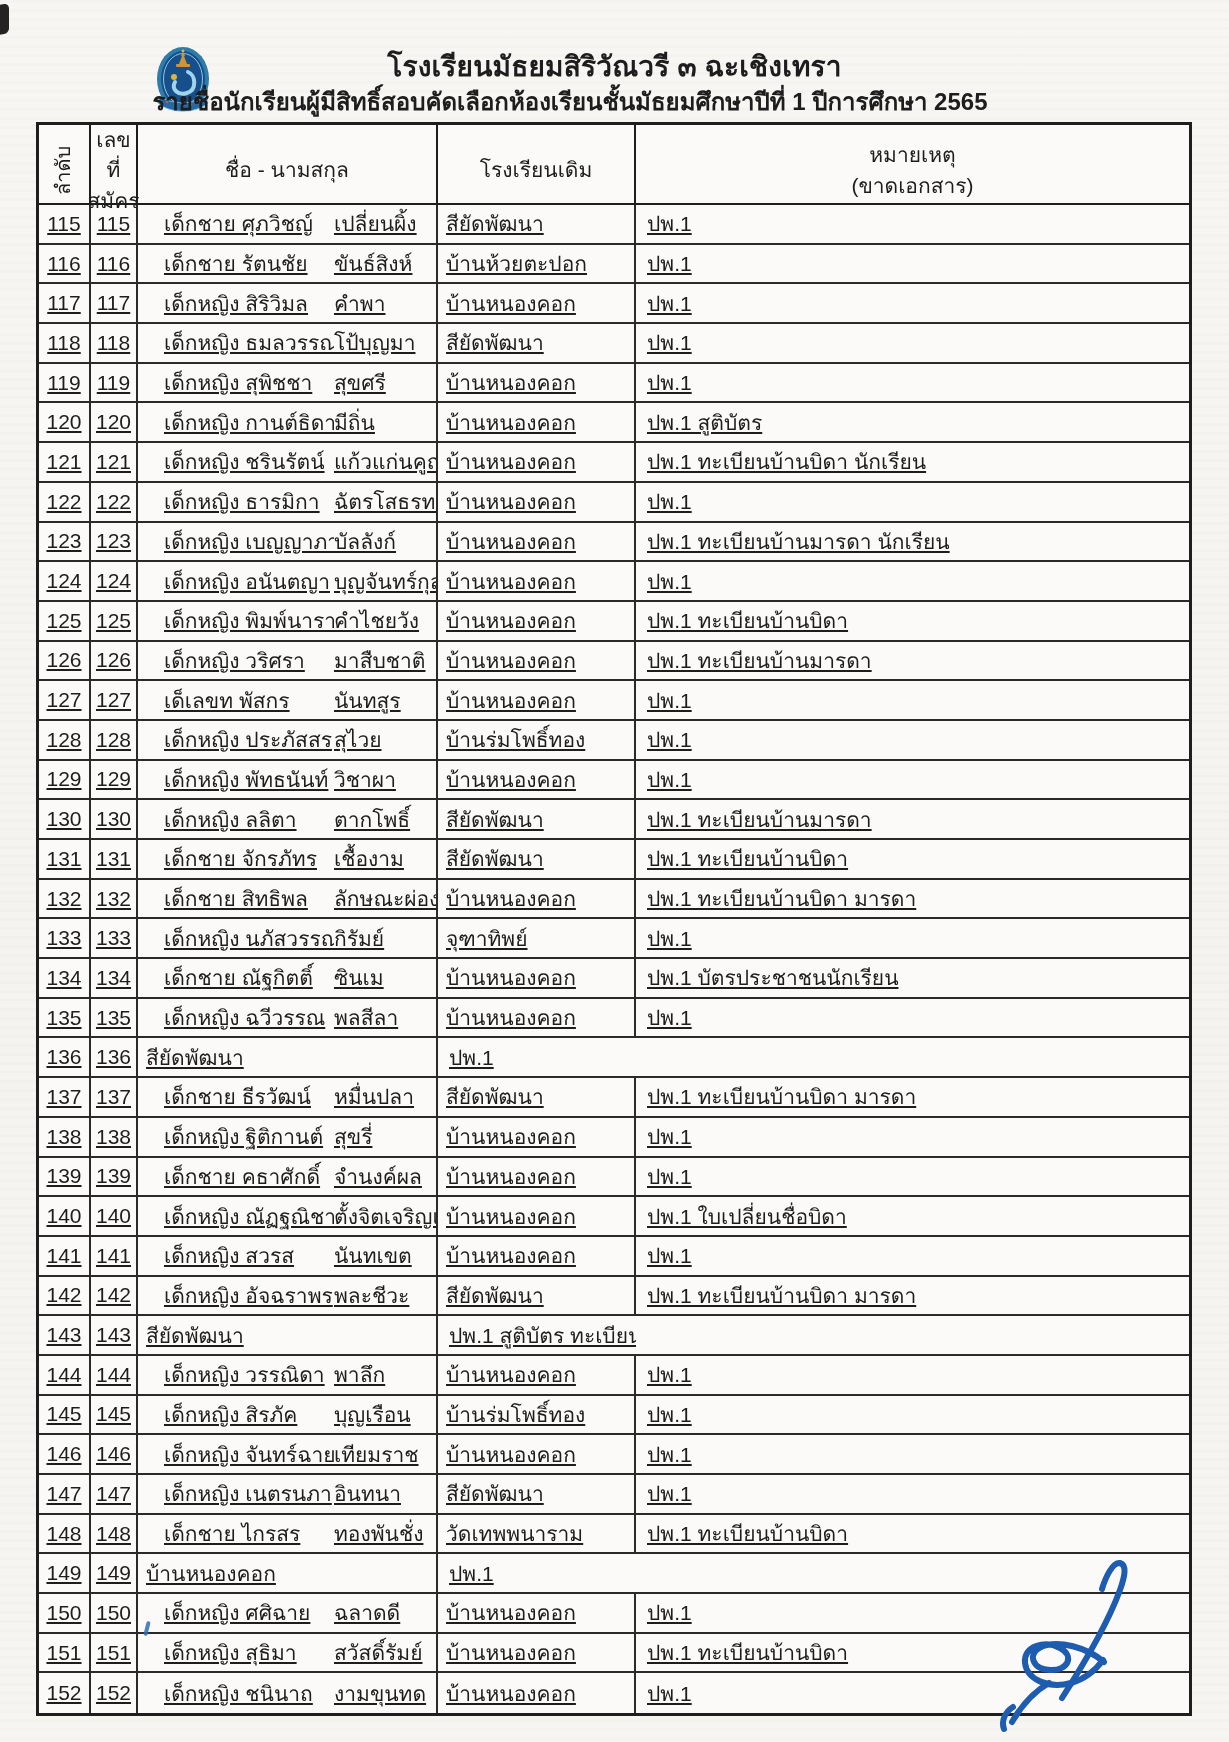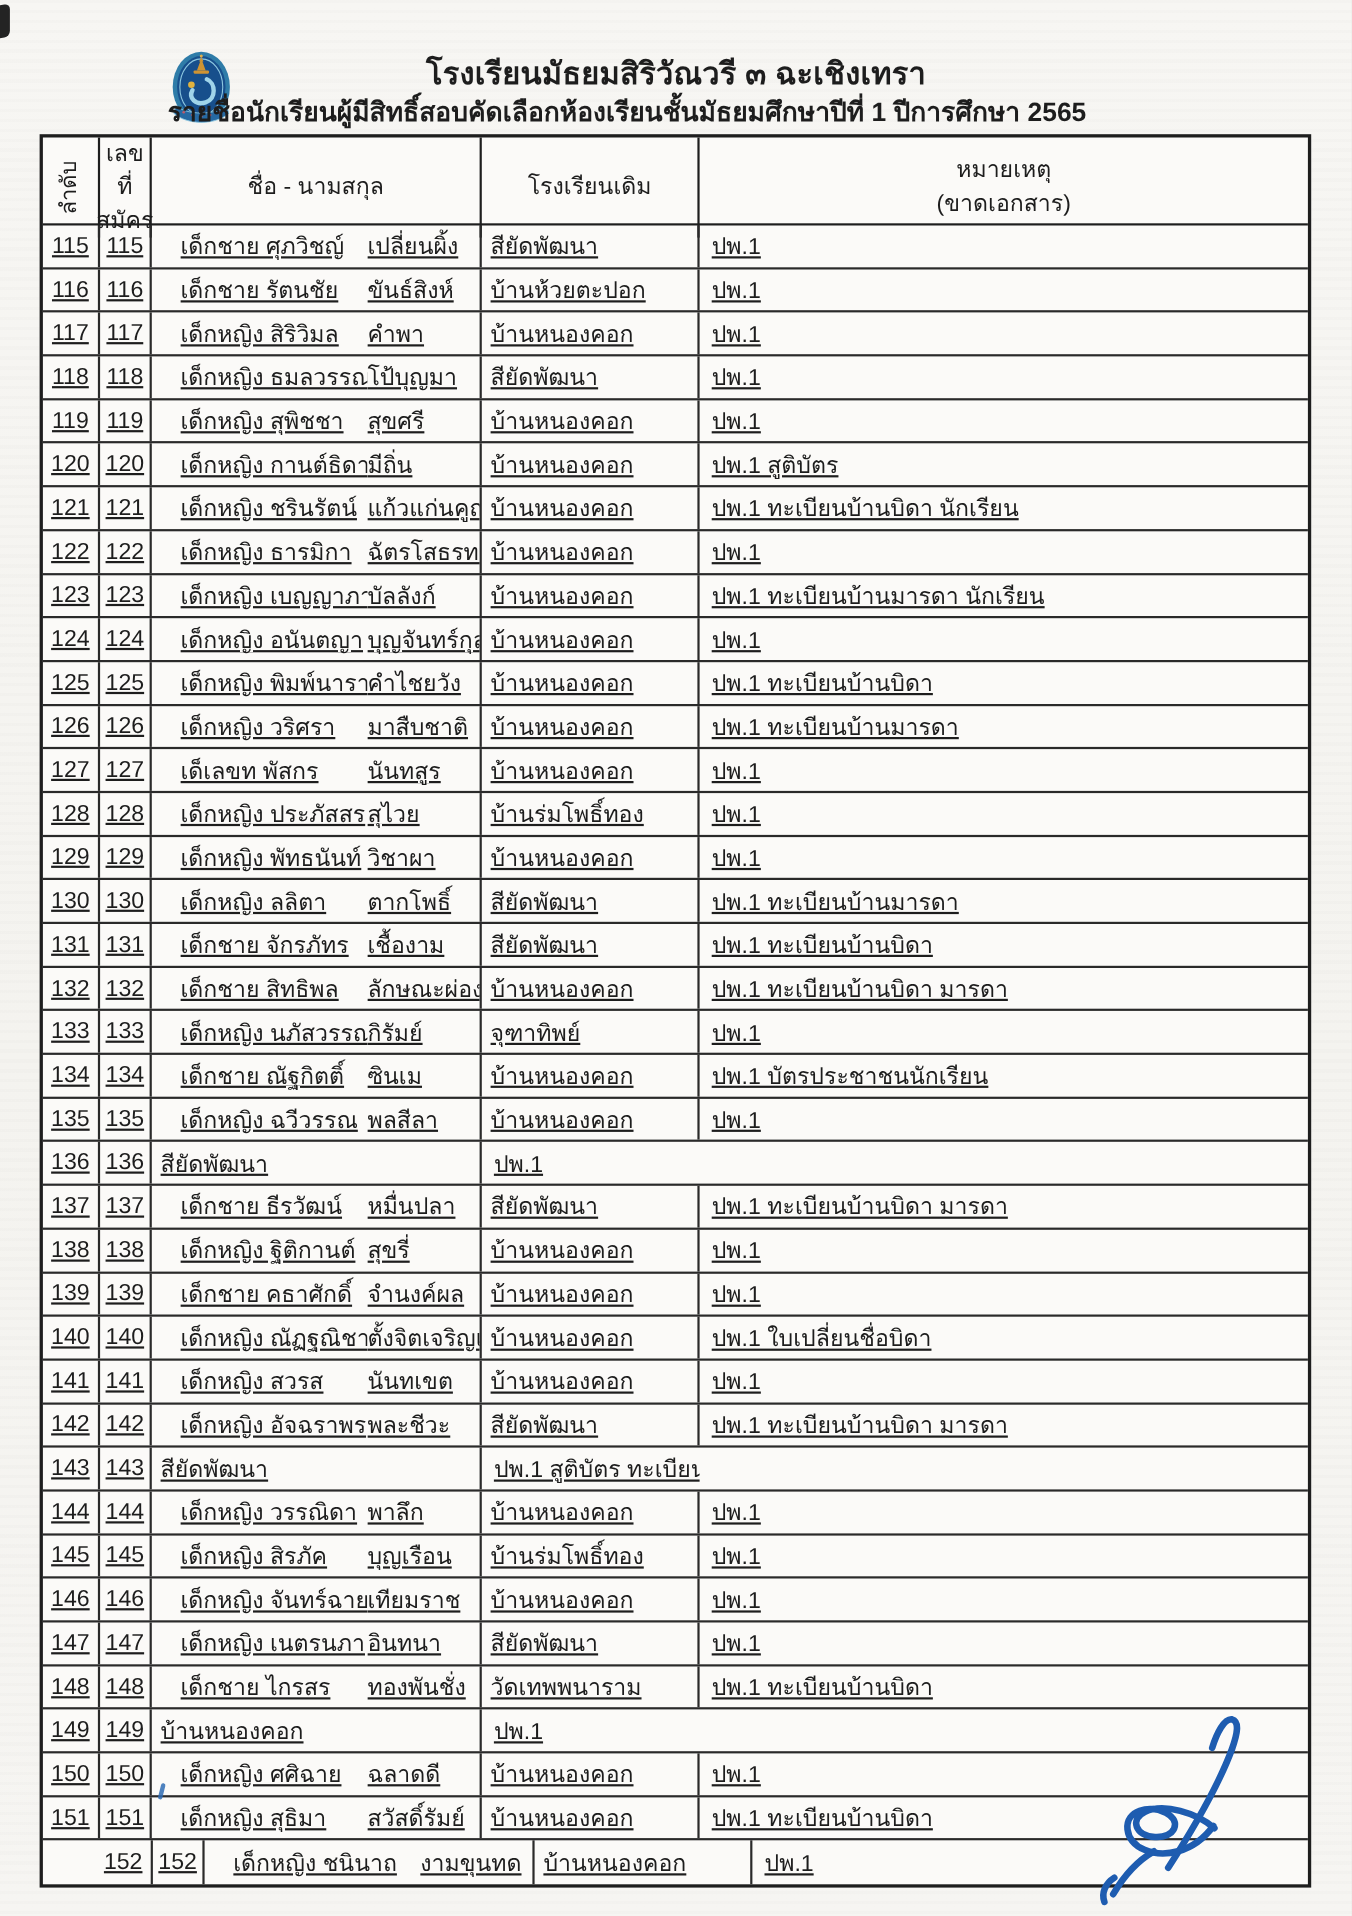--- a/index.html
+++ b/index.html
@@ -26,21 +26,21 @@
   .thead { display:grid; grid-template-columns:52px 47px 300px 198px 1fr;
     height:80px; border-bottom:2px solid #1e1e1e; box-sizing:border-box; }
   .th { border-right:2px solid #1e1e1e; display:flex; flex-direction:column;
     align-items:center; justify-content:center; text-align:center;
     font-size:21px; line-height:1.45; box-sizing:border-box; }
   .th:last-child { border-right:none; }
   .th-order span { display:block; transform:rotate(-90deg); white-space:nowrap; font-size:20px; }
 
   .tr { display:grid; grid-template-columns:52px 47px 300px 198px 1fr;
     height:39.7px; border-bottom:2px solid #2a2a2a; box-sizing:border-box;text-decoration:underline; }
-  .tr:last-child { border-bottom:none;margin-left:48px; }
+  .tr:last-child { border-bottom:none; }
   .td { border-right:2px solid #2a2a2a; display:flex; align-items:center;
     font-size:21px; overflow:hidden; white-space:nowrap; box-sizing:border-box; }
   .td:last-child { border-right:none; }
   .td-num { justify-content:center; font-size:21px; }
   .td-name { padding-left:26px; }
   .td-name .given { width:170px; flex:none; overflow:hidden; }
   .td-name .surname { flex:1; overflow:hidden; }
   .td-school { padding-left:8px; }
   .td-remark { padding-left:11px; }
 

